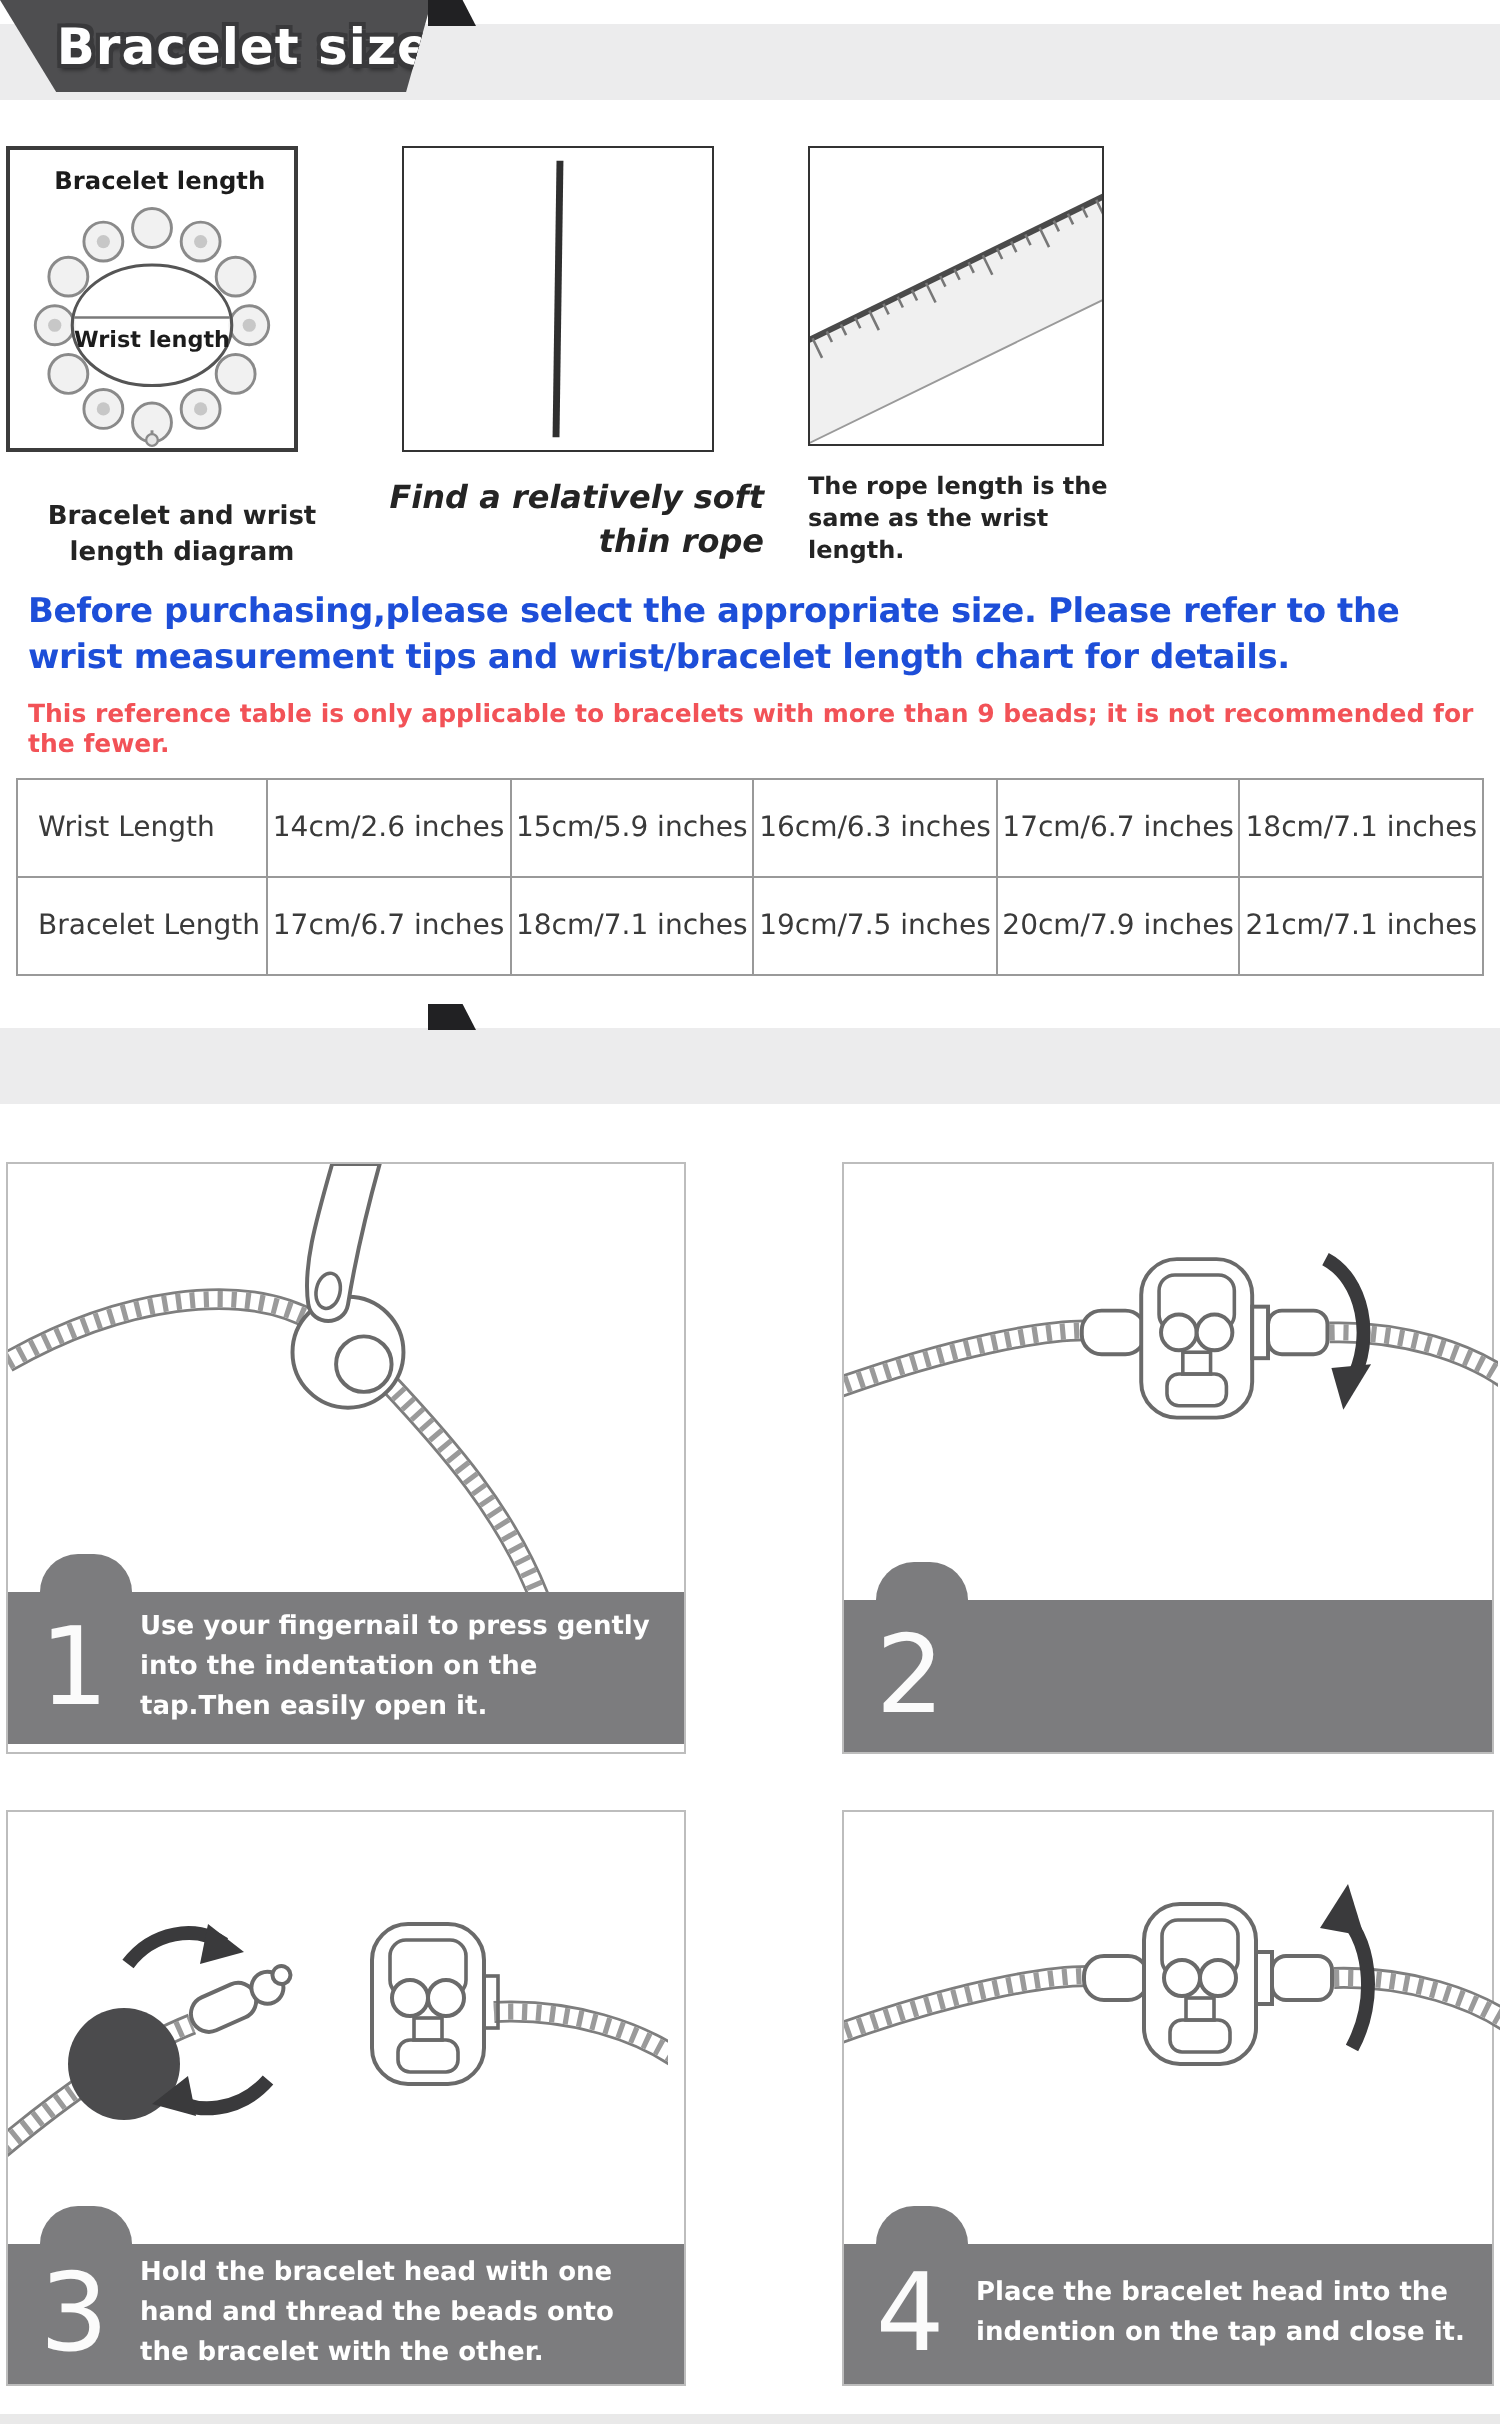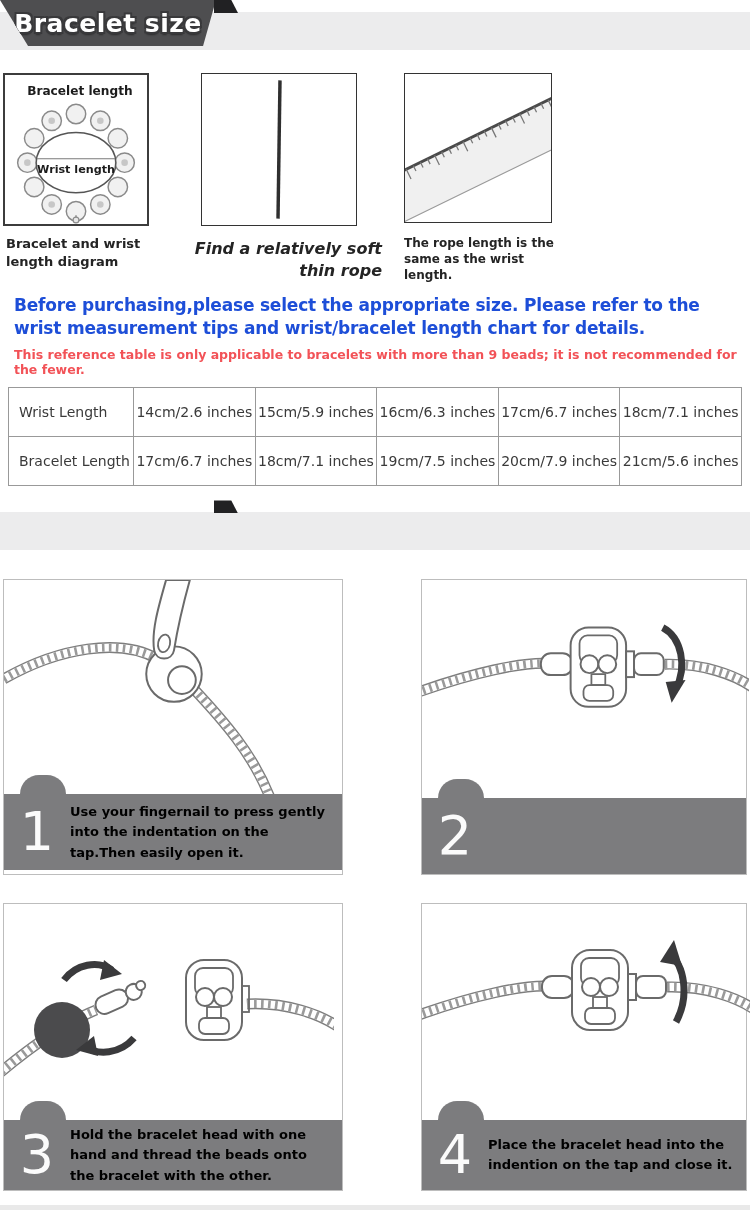--- a/index.html
+++ b/index.html
@@ -7,63 +7,63 @@
     width:750px;height:1213px;overflow:hidden;background:#ffffff;
     font-family:"DejaVu Sans","Liberation Sans",sans-serif;color:#232323;
     position:relative;
   }
   
   .ribbon{position:relative;height:57px;}
   .ribbon-band{position:absolute;top:12px;left:0;right:0;height:38px;background:#ececed;}
   .ribbon-shape{
     position:absolute;top:0;left:0;width:216px;height:46px;background:#4e4e50;
     clip-path:polygon(0 0,100% 0,94% 100%,13% 100%);
-    display:flex;align-items:center;justify-content:center;
+    display:flex;align-items:center;justify-content:flex-end;
   }
   .ribbon-title{
     font-size:25px;font-weight:bold;color:#ffffff;letter-spacing:.5px;
     text-shadow:-2px -2px 0 #39393b,2px -2px 0 #39393b,-2px 2px 0 #39393b,2px 2px 0 #39393b,0 3px 2px rgba(0,0,0,.45);
   }
   .ribbon-fold{
     position:absolute;top:0;left:214px;width:24px;height:13px;background:#212123;
     clip-path:polygon(0 0,72% 0,100% 100%,0 100%);
   }
   
   .measure-row{margin-top:16px;display:flex;}
   .mcol{box-sizing:border-box;}
   .mcol1{width:192px;}.mcol2{width:202px;}.mcol3{width:181px;}.mcol4{width:175px;}
   .figure-box{background:#fff;box-sizing:border-box;}
   .fb1{margin-left:3px;width:146px;height:153px;border:2px solid #3c3c3c;}
   .fb2{margin-left:9px;width:156px;height:153px;border:1.5px solid #333;}
   .fb3{margin-left:8px;width:146px;height:145px;border:1.5px solid #333;margin-top:3px;}
   .fb4{margin-left:10px;width:148px;height:150px;border:1.5px solid #333;}
   .figure-box svg{display:block;width:100%;height:100%;}
   .caption{font-weight:bold;color:#242424;line-height:1.35;}
-  .cap1{margin-top:9px;text-align:left;font-size:13px;width:170px;margin-left:6px;}
+  .cap1{margin-top:24px;text-align:center;font-size:13px;width:170px;margin-left:6px;}
   .cap2{margin-top:12px;text-align:right;font-size:16px;width:190px;font-style:italic;}
   .cap3{margin-top:13px;text-align:left;font-size:12px;margin-left:9px;width:160px;}
   .cap4{margin-top:12px;text-align:left;font-size:12px;margin-left:10px;width:158px;}
   
   .intro{margin:10px 12px 0 14px;font-size:17px;font-weight:bold;color:#1d4ed8;line-height:1.35;letter-spacing:-.2px;}
   .note{margin:8px 0 0 14px;font-size:12.5px;font-weight:bold;color:#f25257;}
   
   .size-table{margin:10px 8px 0 8px;width:734px;border-collapse:collapse;table-layout:fixed;}
   .size-table td{border:1.5px solid #999;height:48px;font-size:14px;color:#3a3a3a;text-align:center;padding:0 2px;}
   .size-table td.rowhead{text-align:left;padding-left:10px;width:112px;}
   
   .steps-grid{margin:22px 2px 0 3px;display:grid;grid-template-columns:340px 326px;column-gap:78px;row-gap:28px;}
   .step-panel{border:1px solid #bdbdbd;box-sizing:border-box;background:#fff;}
   .step-art{height:214px;overflow:hidden;}
   .r2 .step-art{height:212px;}
   .step-art svg{display:block;width:100%;height:100%;}
   .step-footer{position:relative;display:flex;align-items:center;background:#7c7c7e;height:76px;}
   .r2 .step-footer{height:70px;}
   .bump{position:absolute;top:-19px;left:16px;width:46px;height:19px;border-radius:23px 23px 0 0;background:#7c7c7e;}
   .step-num{width:66px;text-align:center;font-size:54px;font-weight:400;color:#fbfbfb;line-height:1;}
-  .step-text{flex:1;padding-right:12px;font-size:13px;font-weight:600;color:#000000;line-height:1.55;}
+  .step-text{flex:1;padding-right:12px;font-size:13px;font-weight:600;color:#ffffff;line-height:1.55;}
   
   .rp1{fill:none;stroke:#7e7e7e;stroke-width:11;}
   .rp2{fill:none;stroke:#ffffff;stroke-width:8.2;}
   .rp3{fill:none;stroke:#9a9a9a;stroke-width:8.2;stroke-dasharray:2.6 4.4;}
   .ln{fill:#ffffff;stroke:#6a6a6a;stroke-width:2;}
   .ln-thin{fill:none;stroke:#6a6a6a;stroke-width:1.8;}
   .arrow{fill:none;stroke:#3a3a3c;stroke-width:7;}
   .arrow-head{fill:#3a3a3c;stroke:none;}
   .bottom-strip{margin-top:14px;height:5px;background:#e9e9e9;}
 </style>
@@ -173,21 +173,21 @@
     <td>16cm/6.3 inches</td>
     <td>17cm/6.7 inches</td>
     <td>18cm/7.1 inches</td>
   </tr>
   <tr>
     <td class="rowhead">Bracelet Length</td>
     <td>17cm/6.7 inches</td>
     <td>18cm/7.1 inches</td>
     <td>19cm/7.5 inches</td>
     <td>20cm/7.9 inches</td>
-    <td>21cm/5.6 inches</td>
+    <td>21cm/7.1 inches</td>
   </tr>
 </tbody>
   </table>
 
 <div class="ribbon" style="margin-top:14px;">
   <div class="ribbon-band"></div>
   <div class="ribbon-fold"></div>
 </div>
 
 <div class="steps-grid">

